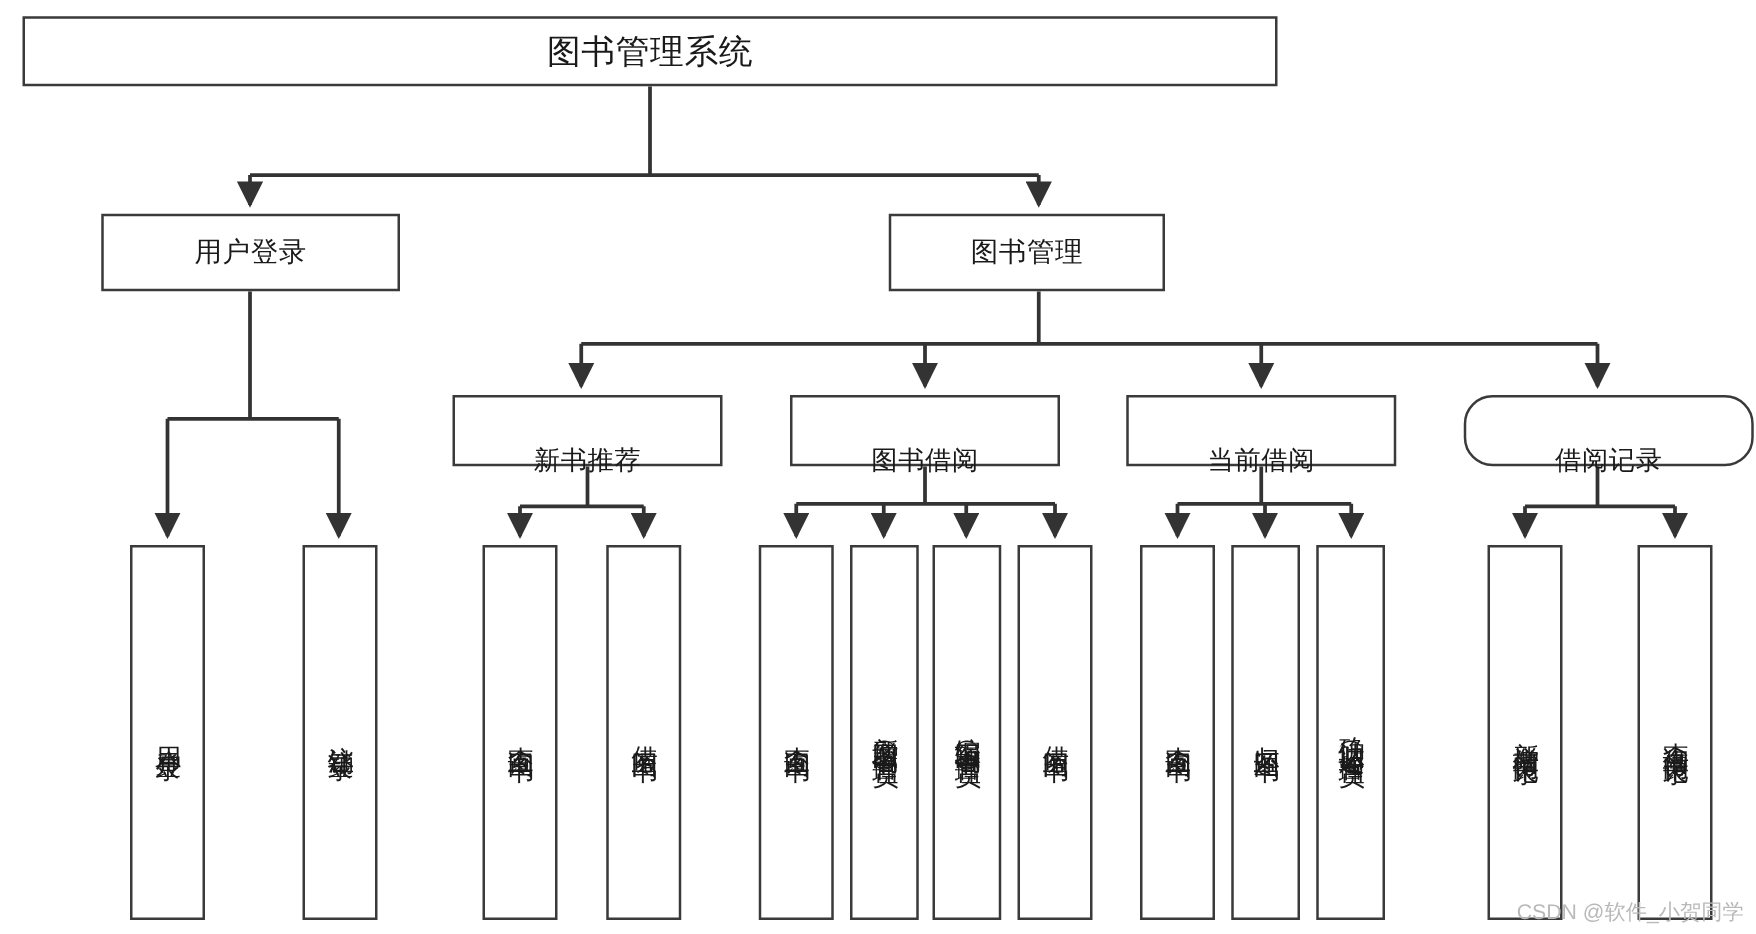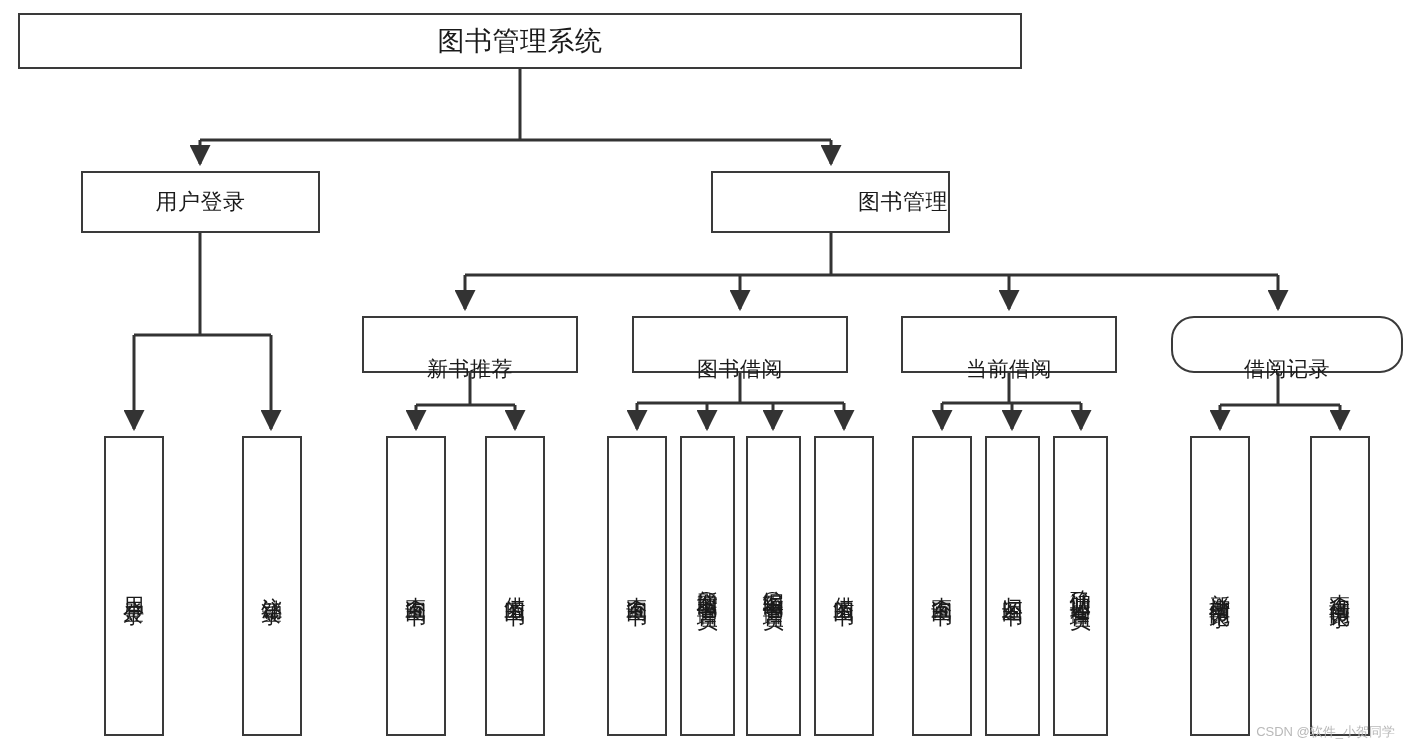--- a/index.html
+++ b/index.html
@@ -55,21 +55,21 @@
     font-size: 21px;
     line-height: 1.12;
     letter-spacing: 3px;
     white-space: normal;
     max-height: 284px;
   }
   .watermark {
     position: absolute;
     right: 10px;
     bottom: 6px;
-    font-size: 13px;
+    font-size: 17px;
     color: #b9b9b9;
     z-index: 5;
     white-space: nowrap;
     font-family: "Liberation Sans", "DejaVu Sans", sans-serif;
   }
 </style>
 </head>
 <body>
 
 <div id="canvas">
@@ -136,21 +136,21 @@
     </g>
   </svg>
 
   <div class="node lvl0" style="left:18px; top:13px; width:1004px; height:56px;">
     <span class="node-label">图书管理系统</span>
   </div>
 
   <div class="node lvl1" style="left:81px; top:171px; width:239px; height:62px;">
     <span class="node-label">用户登录</span>
   </div>
-  <div class="node lvl1" style="left:711px; top:171px; width:239px; height:62px;justify-content:flex-end;">
+  <div class="node lvl1" style="left:711px; top:171px; width:221px; height:62px;">
     <span class="node-label">图书管理</span>
   </div>
 
   <div class="node lvl2" style="left:362px; top:316px; width:216px; height:57px;">
     <span class="node-label">新书推荐</span>
   </div>
   <div class="node lvl2" style="left:901px; top:316px; width:216px; height:57px;">
     <span class="node-label">当前借阅</span>
   </div>
   <div class="node lvl2" style="left:632px; top:316px; width:216px; height:57px;">

